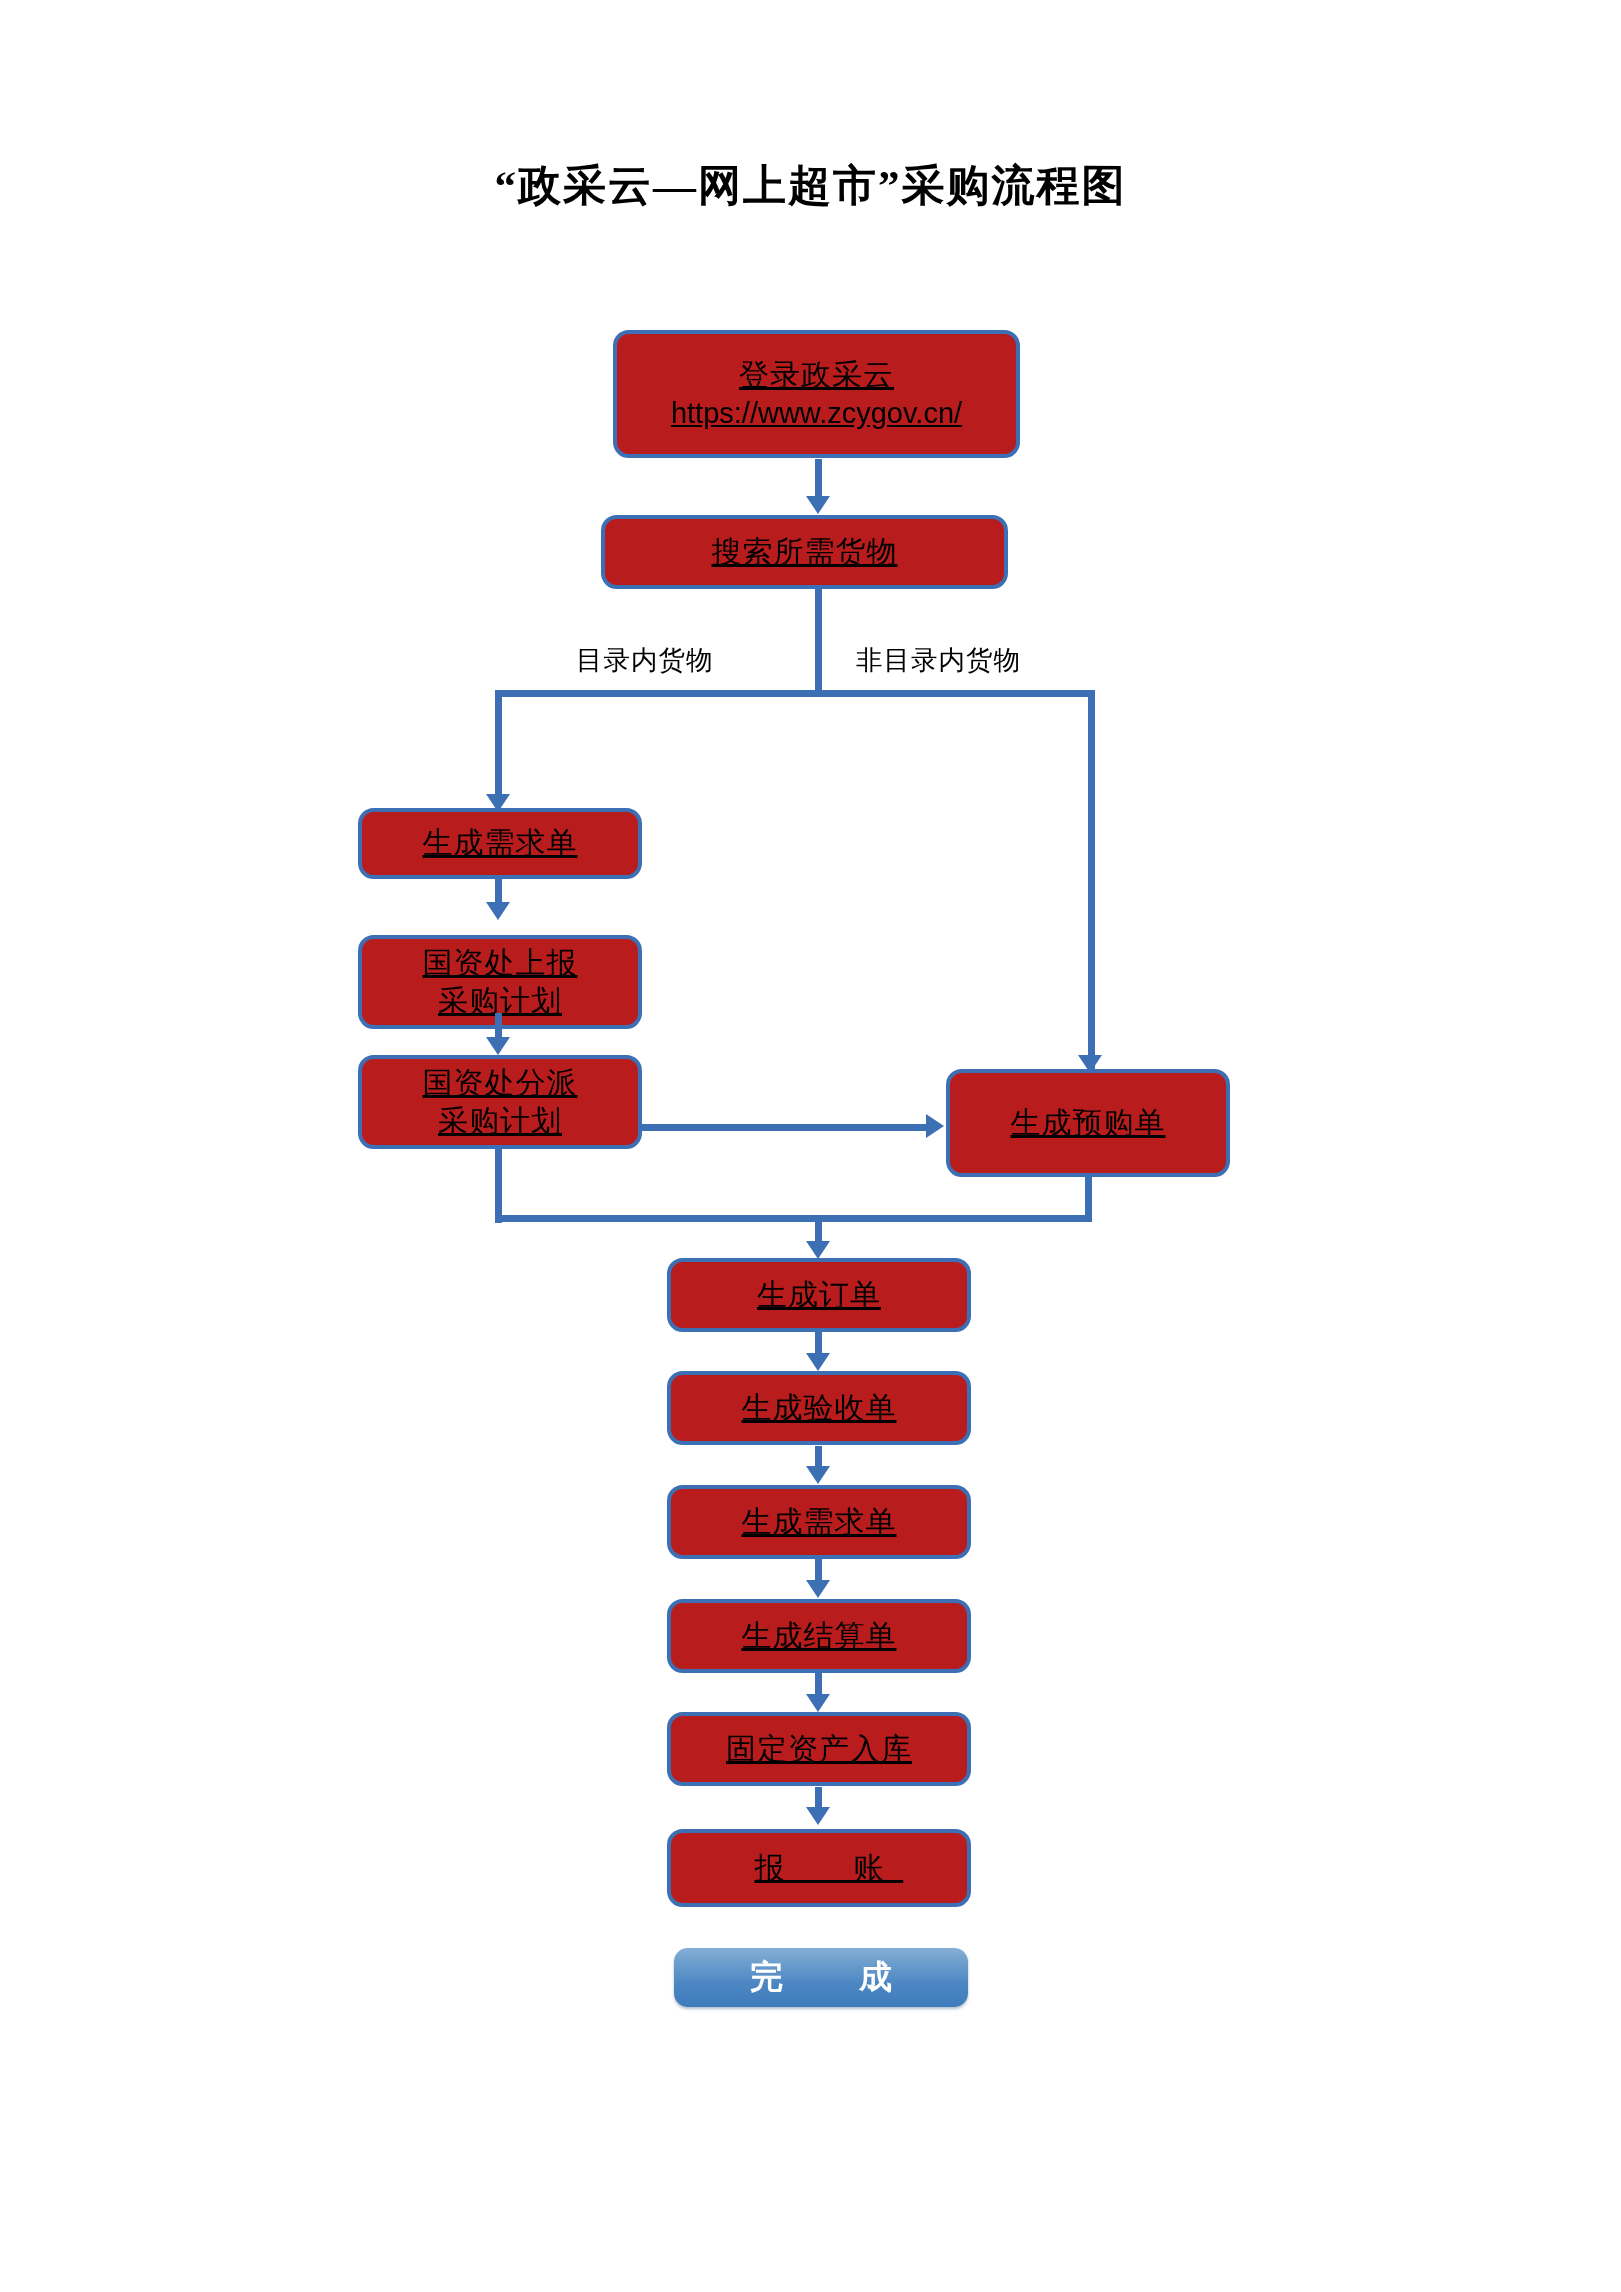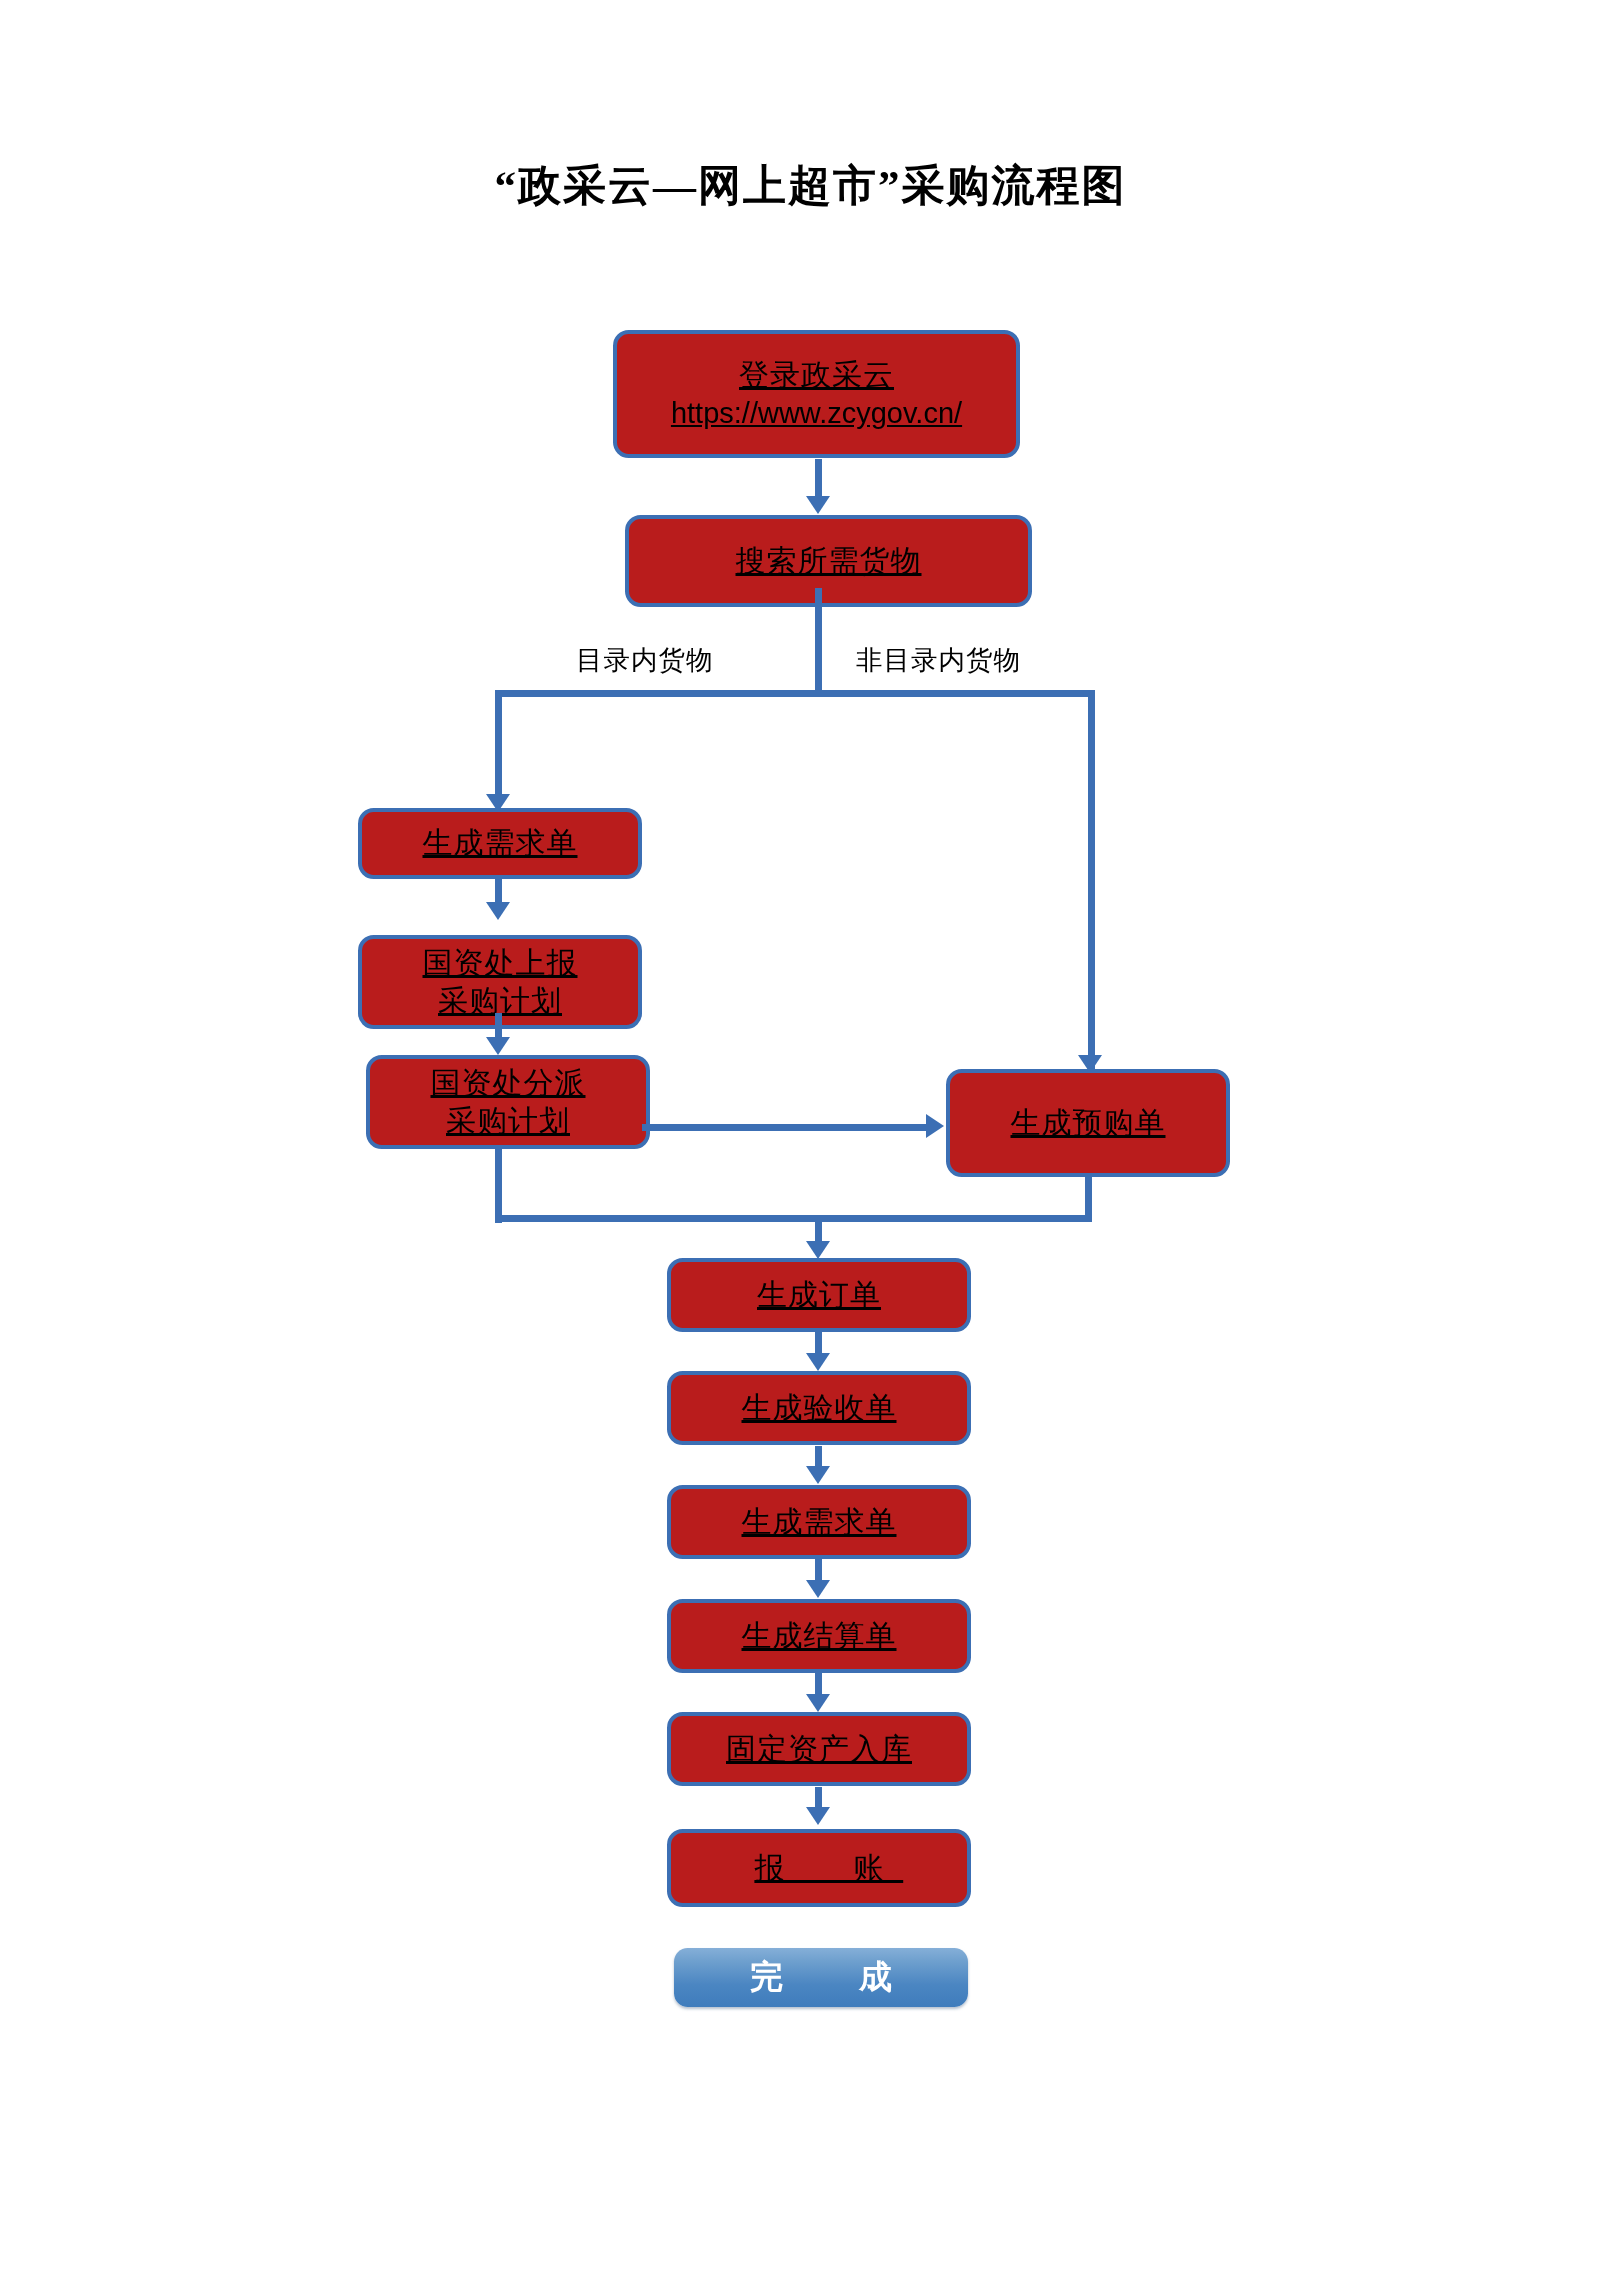--- a/index.html
+++ b/index.html
@@ -134,21 +134,21 @@
   <div class="node url" style="left:613px; top:330px; width:407px; height:128px;">
     <span class="lines">
       <span class="l l1">登录政采云</span>
       <span class="l l2">https://www.zcygov.cn/</span>
     </span>
   </div>
 
   <div class="conn v" style="left:815px; top:459px; width:6.9px; height:39px;"></div>
   <div class="arrow-down" style="left:806px; top:496px;"></div>
 
-  <div class="node" style="left:625px; top:515px; width:407px; height:92px;">
+  <div class="node" style="left:601px; top:515px; width:407px; height:74px;">
     <span class="lines">
       <span class="l">搜索所需货物</span>
     </span>
   </div>
 
   <div class="conn v" style="left:815px; top:588px; width:6.9px; height:108px;"></div>
 
   <div class="conn h" style="left:495px; top:690px; width:600px; height:6.9px;"></div>
 
   <div class="edge-label" style="left:576px; top:642px;">目录内货物</div>
@@ -172,21 +172,21 @@
   <div class="node" style="left:358px; top:919px; width:284px; height:94px;margin-top:16px;">
     <span class="lines">
       <span class="l">国资处上报</span>
       <span class="l">采购计划</span>
     </span>
   </div>
 
   <div class="conn v" style="left:495px; top:1013px; width:6.9px; height:27.4px;"></div>
   <div class="arrow-down" style="left:486px; top:1037px;"></div>
 
-  <div class="node" style="left:358px; top:1055px; width:284px; height:94px;margin-left:8px;">
+  <div class="node" style="left:358px; top:1055px; width:284px; height:94px;">
     <span class="lines">
       <span class="l">国资处分派</span>
       <span class="l">采购计划</span>
     </span>
   </div>
 
   <div class="conn h" style="left:642px; top:1124px; width:286px; height:6.9px;"></div>
   <div class="arrow-right" style="left:926px; top:1114px;"></div>
 
   <div class="node" style="left:946px; top:1069px; width:284px; height:108px;text-align:center;">

